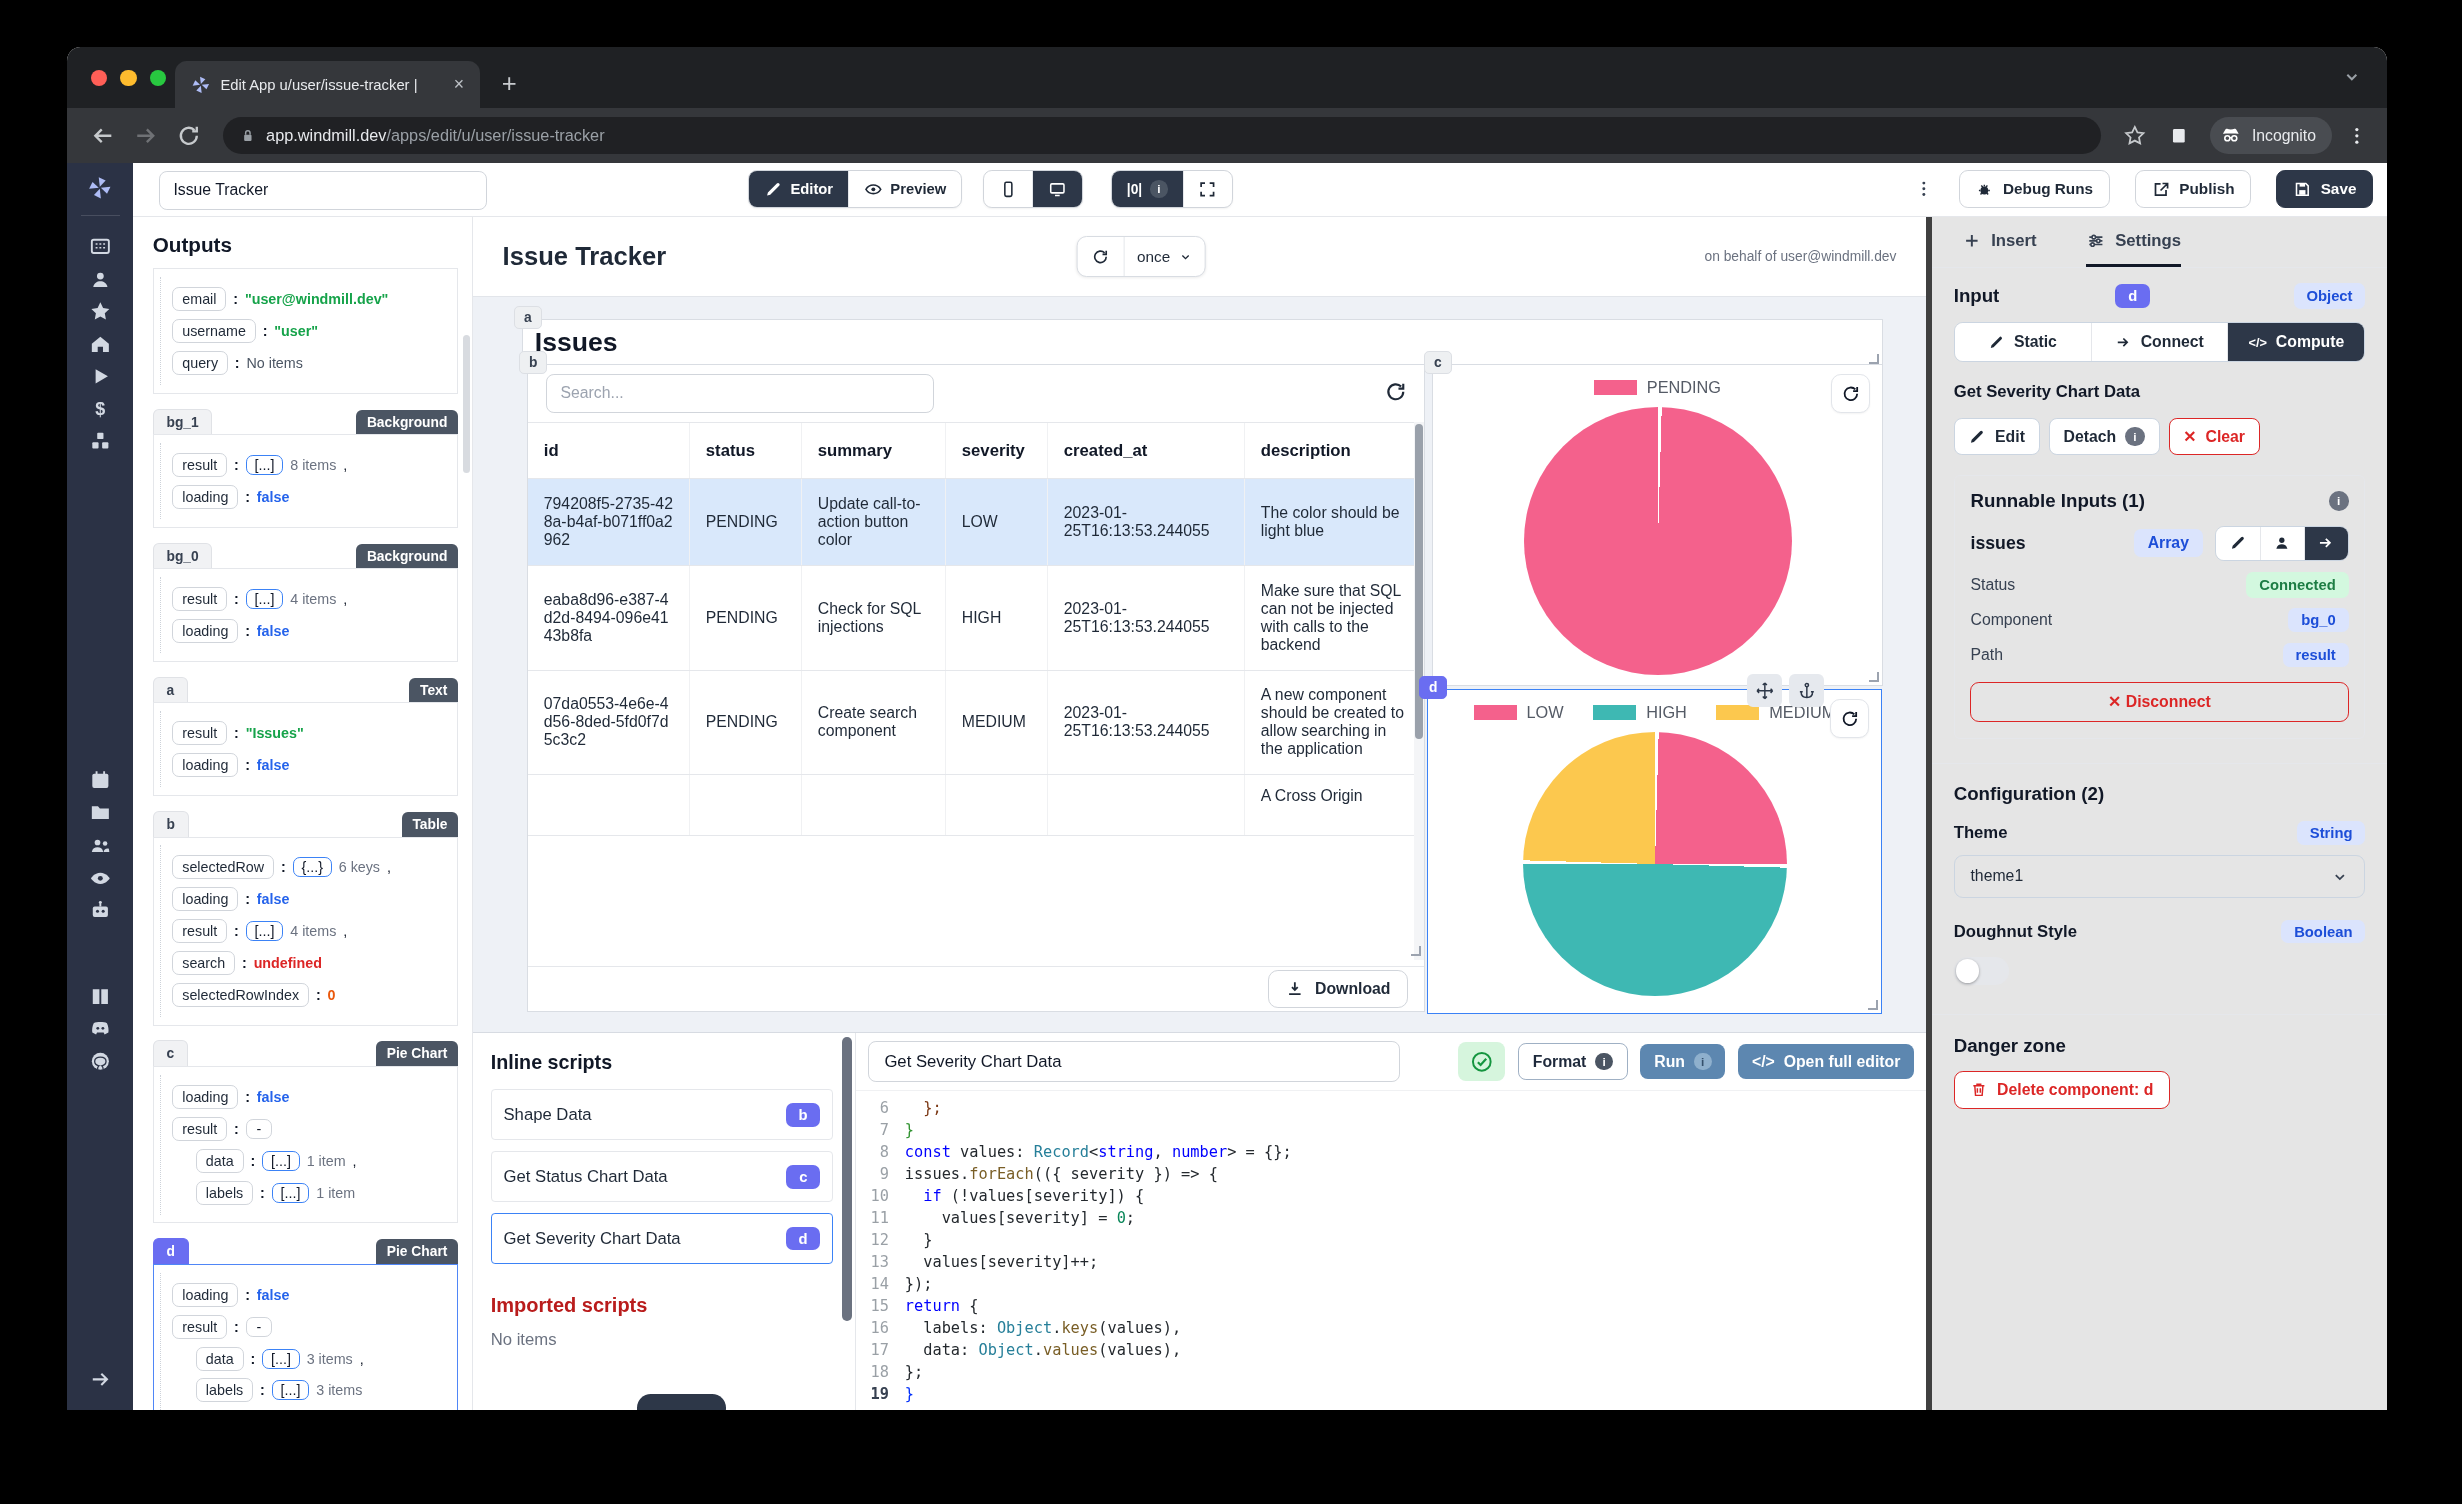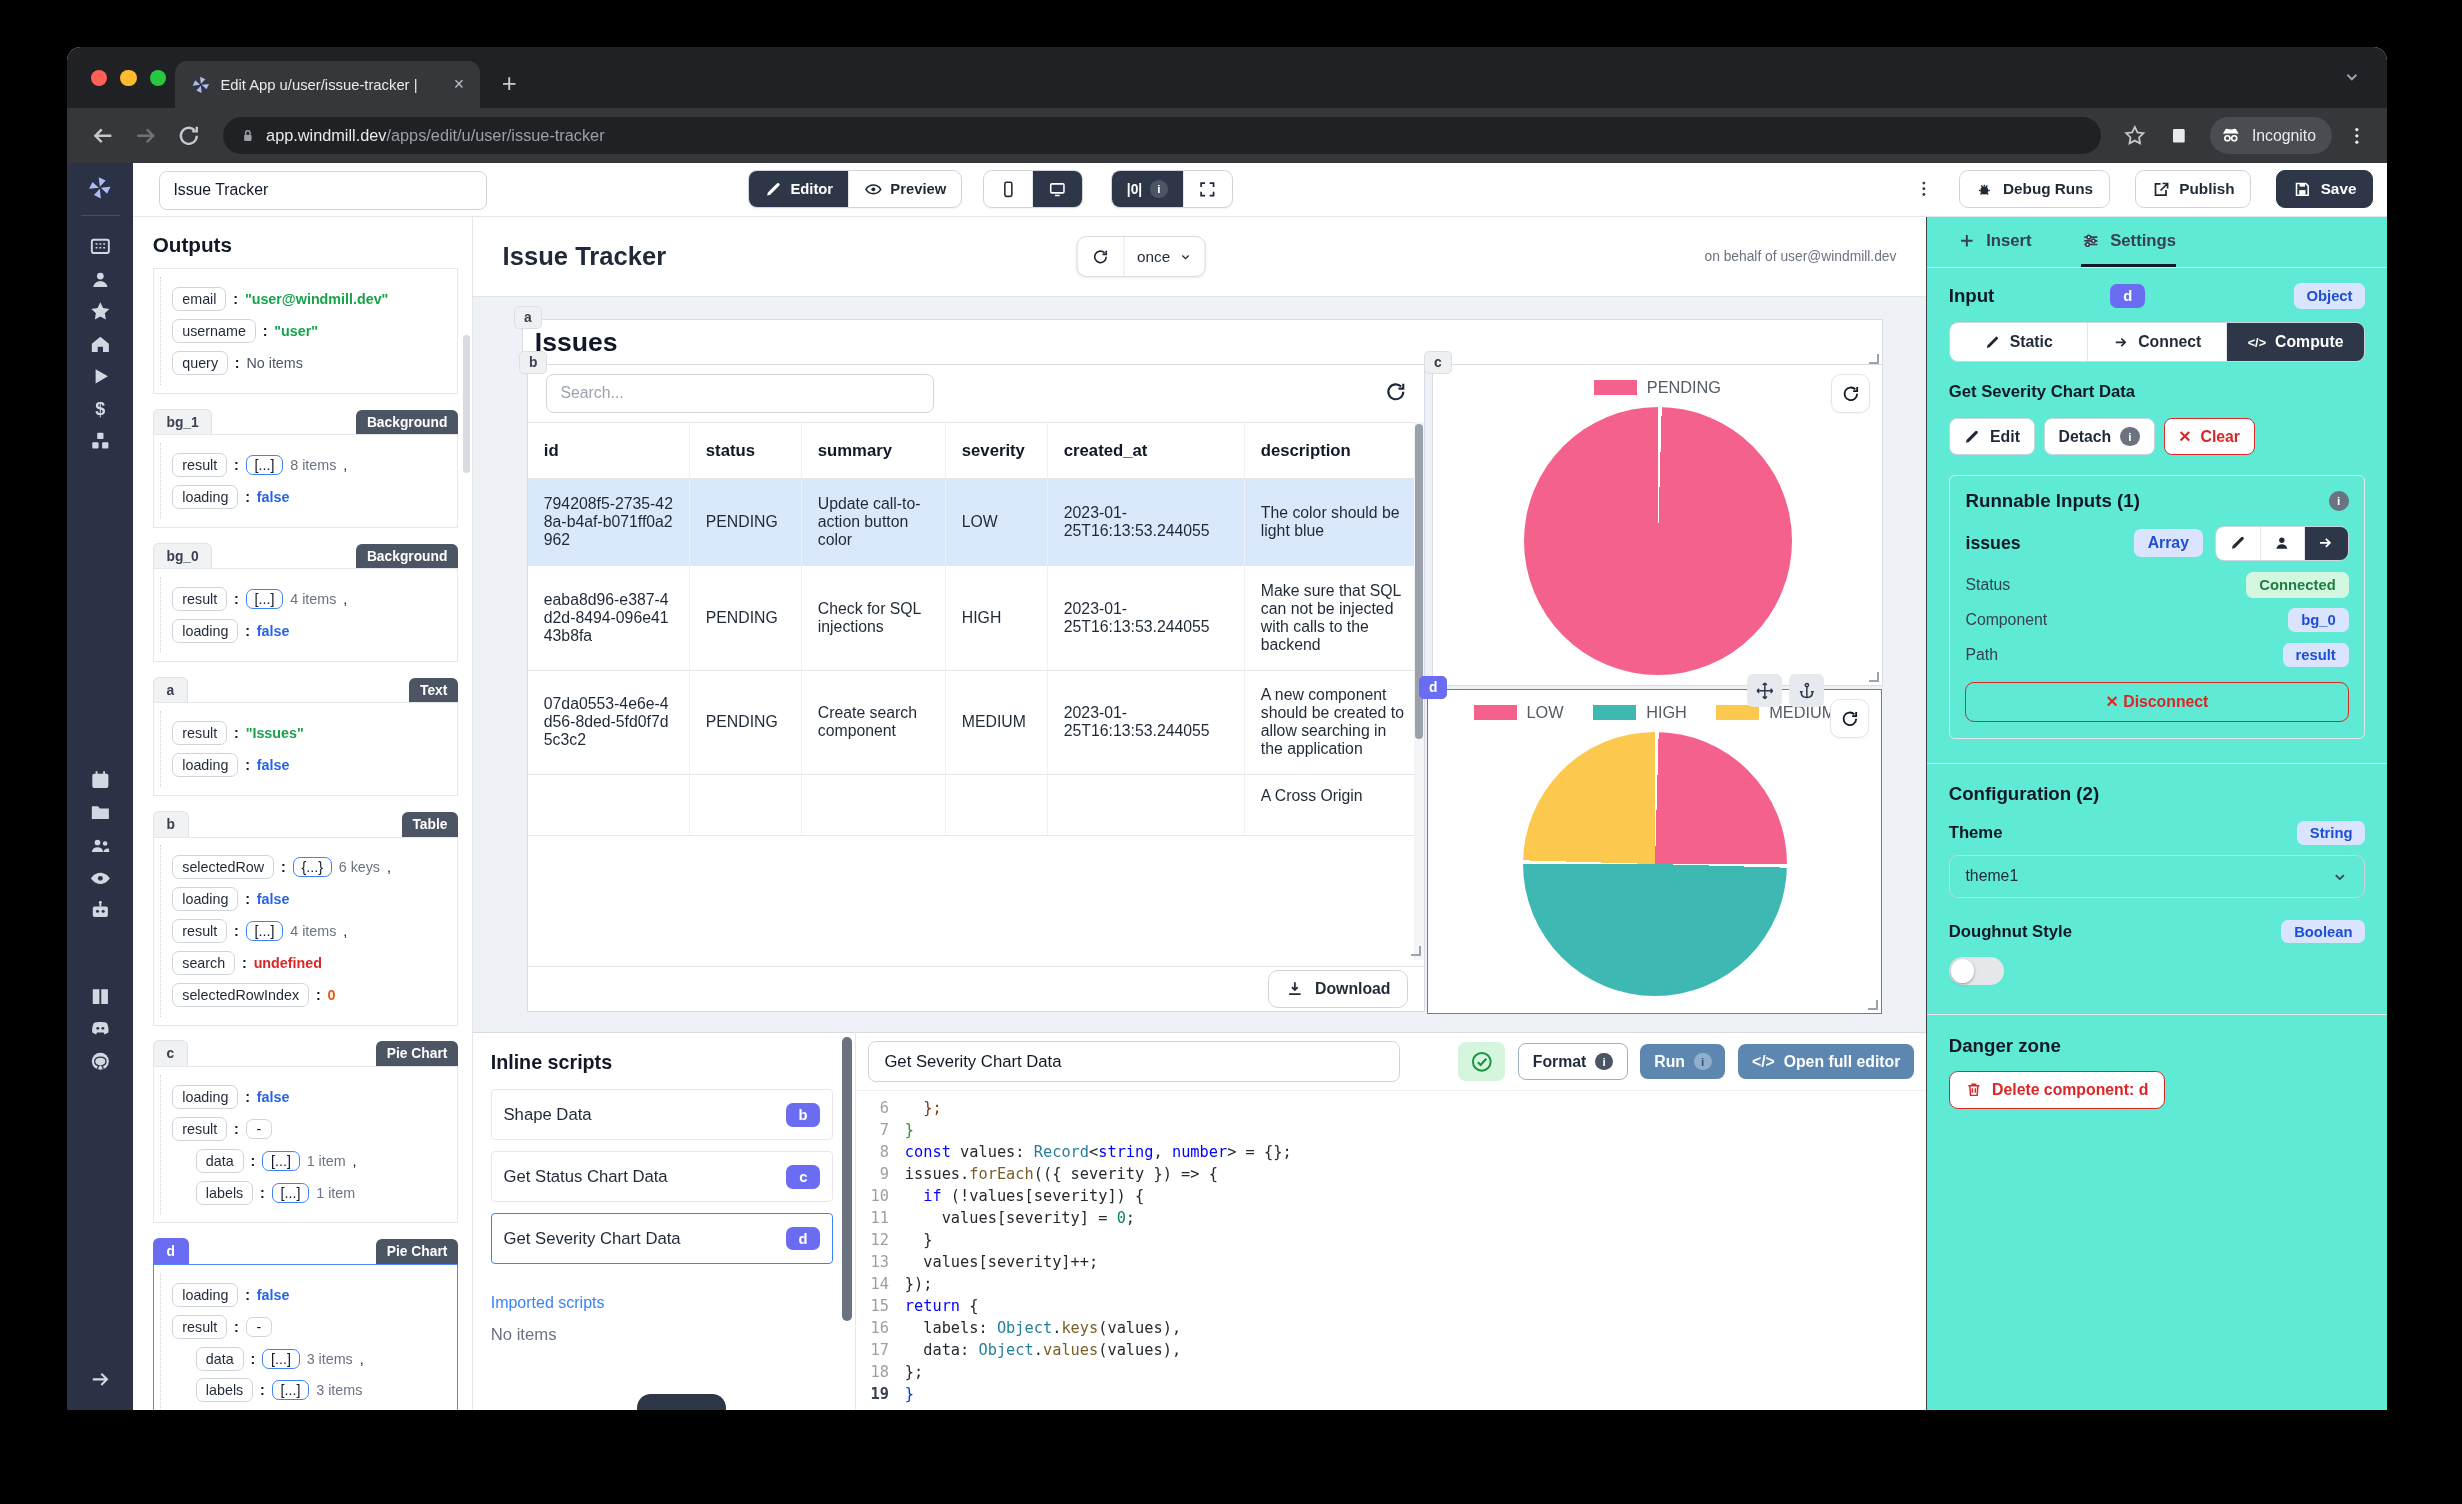--- a/index.html
+++ b/index.html
@@ -106,21 +106,21 @@
   .dtool{width:35px;height:33px;background:#e6e9ee;border-radius:5.9px;display:flex;align-items:center;justify-content:center;color:#2d3748}
   .dtool .cic{width:19.7px;height:19.7px}
   .rz{position:absolute;right:3px;bottom:3px;width:9.9px;height:9.9px;border-right:2px solid #9ca3af;border-bottom:2px solid #9ca3af}
   
   .bottompanel{height:378px;display:flex;border-top:1px solid #d7dbe2;background:#fff;flex:none}
   .scripts{width:366px;padding:11.8px 5.9px 0 17.7px;position:relative;flex:none}
   .scripts h3{font-size:19.7px;font-weight:800;margin:5.9px 0 15.8px;color:#111827}
   .sitem{border:1px solid #e5e7eb;border-radius:3.9px;height:51px;display:flex;align-items:center;justify-content:space-between;padding:0 11.8px;margin-bottom:10.8px;font-size:16.7px;color:#1f2937;background:#fff}
   .sitem.sel{border:1px solid #3b82f6}
   .sbadge{background:#6a6df1;color:#fff;font-weight:700;border-radius:6.9px;padding:3.9px 12.8px;font-size:14.8px}
-  .imported{font-size:16px;font-weight:400;margin:29.6px 0 13.8px;color:#3b82f6}
+  .imported{font-size:20px;font-weight:700;margin:29.6px 0 13.8px;color:#b91c1c}
   .noitems{color:#6b7280;font-size:16.7px}
   .addpill{position:absolute;bottom:-11.8px;left:164px;width:89px;height:27.6px;background:#2d3748;border-radius:13.8px}
   .scrollcol{width:15.8px;display:flex;justify-content:center;flex:none}
   .vthumb{width:9.9px;height:284px;background:#6b7280;border-radius:4.9px;margin-top:3.9px}
   .editor{flex:1;display:flex;flex-direction:column;min-width:0;border-left:1px solid #e5e7eb}
   .eheader{height:57px;display:flex;align-items:center;padding:0 11.8px;gap:12.8px;flex:none}
   .einput{width:532px;height:41px;border:1px solid #d1d5db;border-radius:7.9px;padding:0 15.8px;font-size:16.7px;color:#111827;display:flex;align-items:center}
   .echeck{width:47px;height:39px;background:#d6f5dd;border-radius:7.9px;display:flex;align-items:center;justify-content:center;color:#15953f;margin-left:auto}
   .echeck .cic{width:23.6px;height:23.6px}
   .ebtn{border-radius:7.9px;padding:8.9px 13.8px;font-weight:700;font-size:15.8px;display:flex;gap:8.9px;align-items:center}
@@ -128,21 +128,21 @@
   .ebtn.blue{background:#5d87b0;color:#fff;border:none}
   .infodot{width:17.7px;height:17.7px;border-radius:50%;background:#4b5563;color:#fff;font-size:11.8px;font-weight:700;display:inline-flex;align-items:center;justify-content:center}
   .ebtn.blue .infodot{background:#8fb0cd;color:#35506b}
   .code{flex:1;display:flex;font-family:"DejaVu Sans Mono",monospace;font-size:15.3px;line-height:22px;padding-top:5.9px;overflow:hidden;border-top:1px solid #f0f1f3}
   .lnums{width:49px;text-align:right;color:#9aa0a6;padding-right:15.8px;flex:none}
   .lnums .act{color:#374151;font-weight:700}
   .clines{flex:1;white-space:pre;overflow:hidden}
   .k{color:#0000ff}.t{color:#267f99}.n{color:#098658}.f{color:#795e26}
   .b1{color:#0431fa}.b2{color:#319331}.b3{color:#7b3814}.p{color:#24292e}
   
-  .rightpanel{width:461px;border-left:1px solid #404040;background:#5eead4;flex:none;padding:0 21.7px;overflow:hidden}
+  .rightpanel{width:461px;border-left:6px solid #404040;background:#e5e5e5;flex:none;padding:0 21.7px;overflow:hidden}
   .rtabs{display:flex;gap:49px;height:51px;align-items:stretch;border-bottom:1px solid #e5e7eb;margin:0 -21.7px;padding:0 29.6px}
   .rtab{font-size:16.7px;font-weight:600;color:#374151;display:flex;gap:9.9px;align-items:center;border-bottom:3px solid transparent}
   .rtab.on{border-bottom-color:#111827;font-weight:700}
   .rtab .cic{width:19.7px;height:19.7px}
   .inputrow{display:flex;align-items:center;margin-top:14.8px}
   .rlabel{font-weight:800;font-size:18.7px;color:#111827}
   .dchip{background:#6a6df1;color:#fff;font-weight:700;border-radius:6.9px;padding:3.9px 12.8px;margin-left:116px;font-size:14.8px}
   .typechip{margin-left:auto;background:#dbe4fd;color:#1d4ed8;font-weight:700;border-radius:6.9px;padding:4.9px 12.8px;font-size:14.8px}
   .seg3{display:flex;border:1px solid #cbd5e1;border-radius:8.9px;overflow:hidden;margin-top:13.8px}
   .seg3>div{flex:1;justify-content:center;display:flex;gap:8.9px;padding:9.9px 0;font-weight:700;font-size:15.8px;color:#1f2937;align-items:center;background:#fff}

